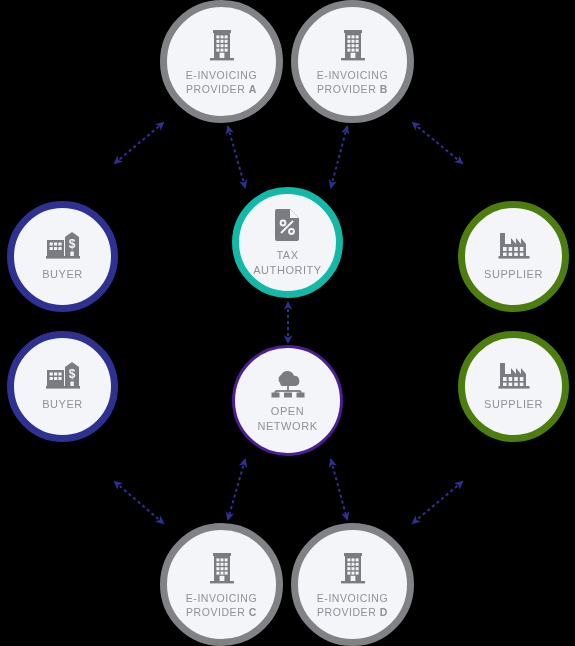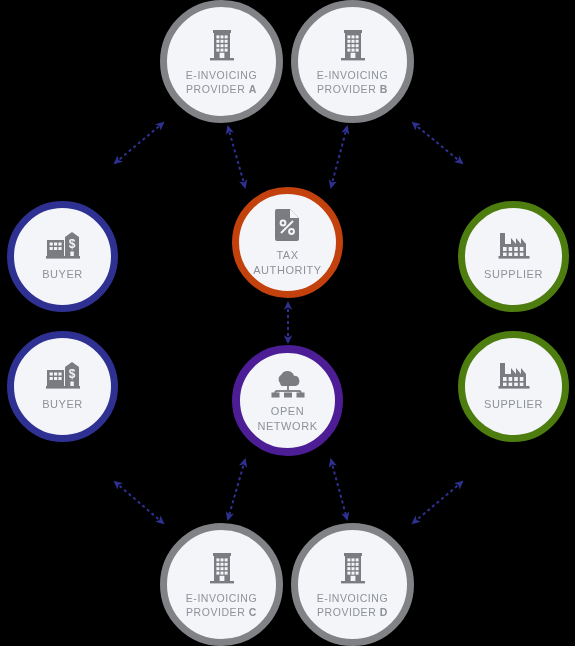--- a/index.html
+++ b/index.html
@@ -65,26 +65,26 @@
     border: 7px solid #2e3192;
   }
   
   .n-supplier {
     width: 111px; height: 111px;
     border: 7px solid #4d7c0f;
   }
   
   .n-tax {
     width: 111px; height: 111px;
-    border: 7px solid #c2410c;
+    border: 7px solid #14b8a6;
   }
   
   .n-network {
     width: 111px; height: 111px;
-    border: 8px solid #4c1d95;
+    border: 3px solid #4c1d95;
   }
 </style>
 </head>
 <body>
 
 <div id="canvas">
 
   <svg id="arrow-layer" viewBox="0 0 575 646" width="575" height="646">
     <defs>
       <marker id="ah" markerWidth="5" markerHeight="5" refX="3.6" refY="2.5" orient="auto" markerUnits="strokeWidth">

